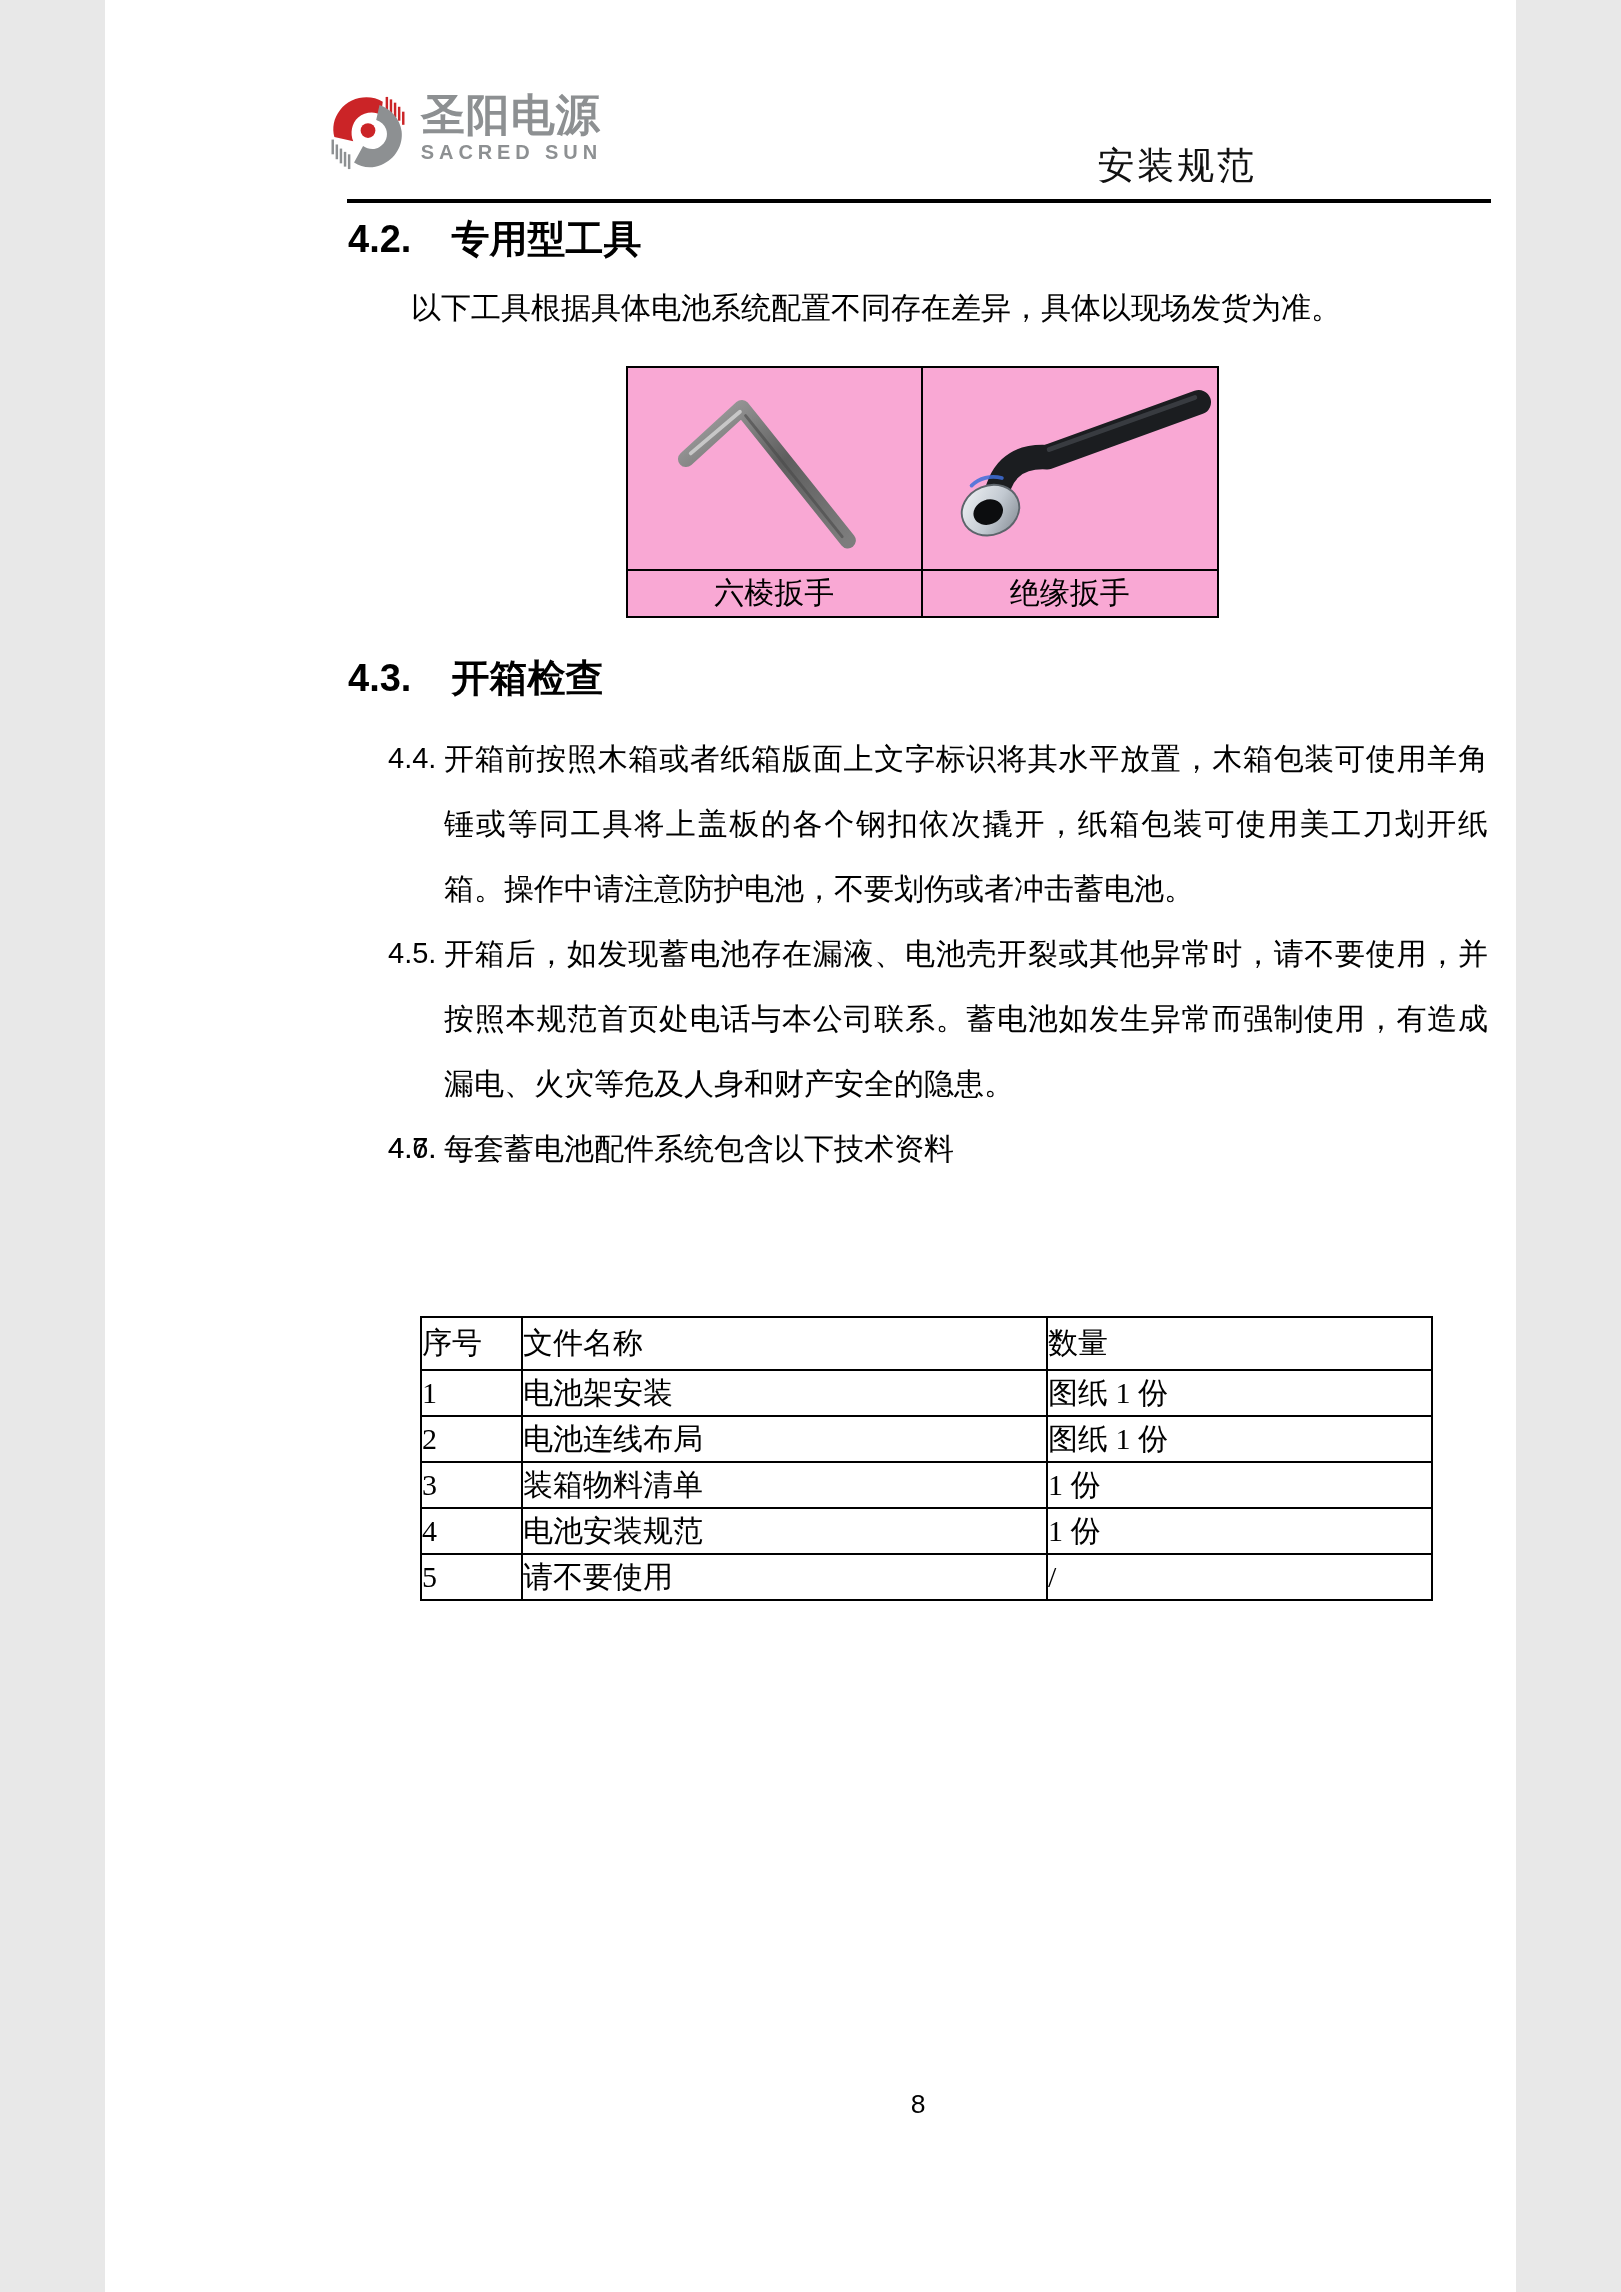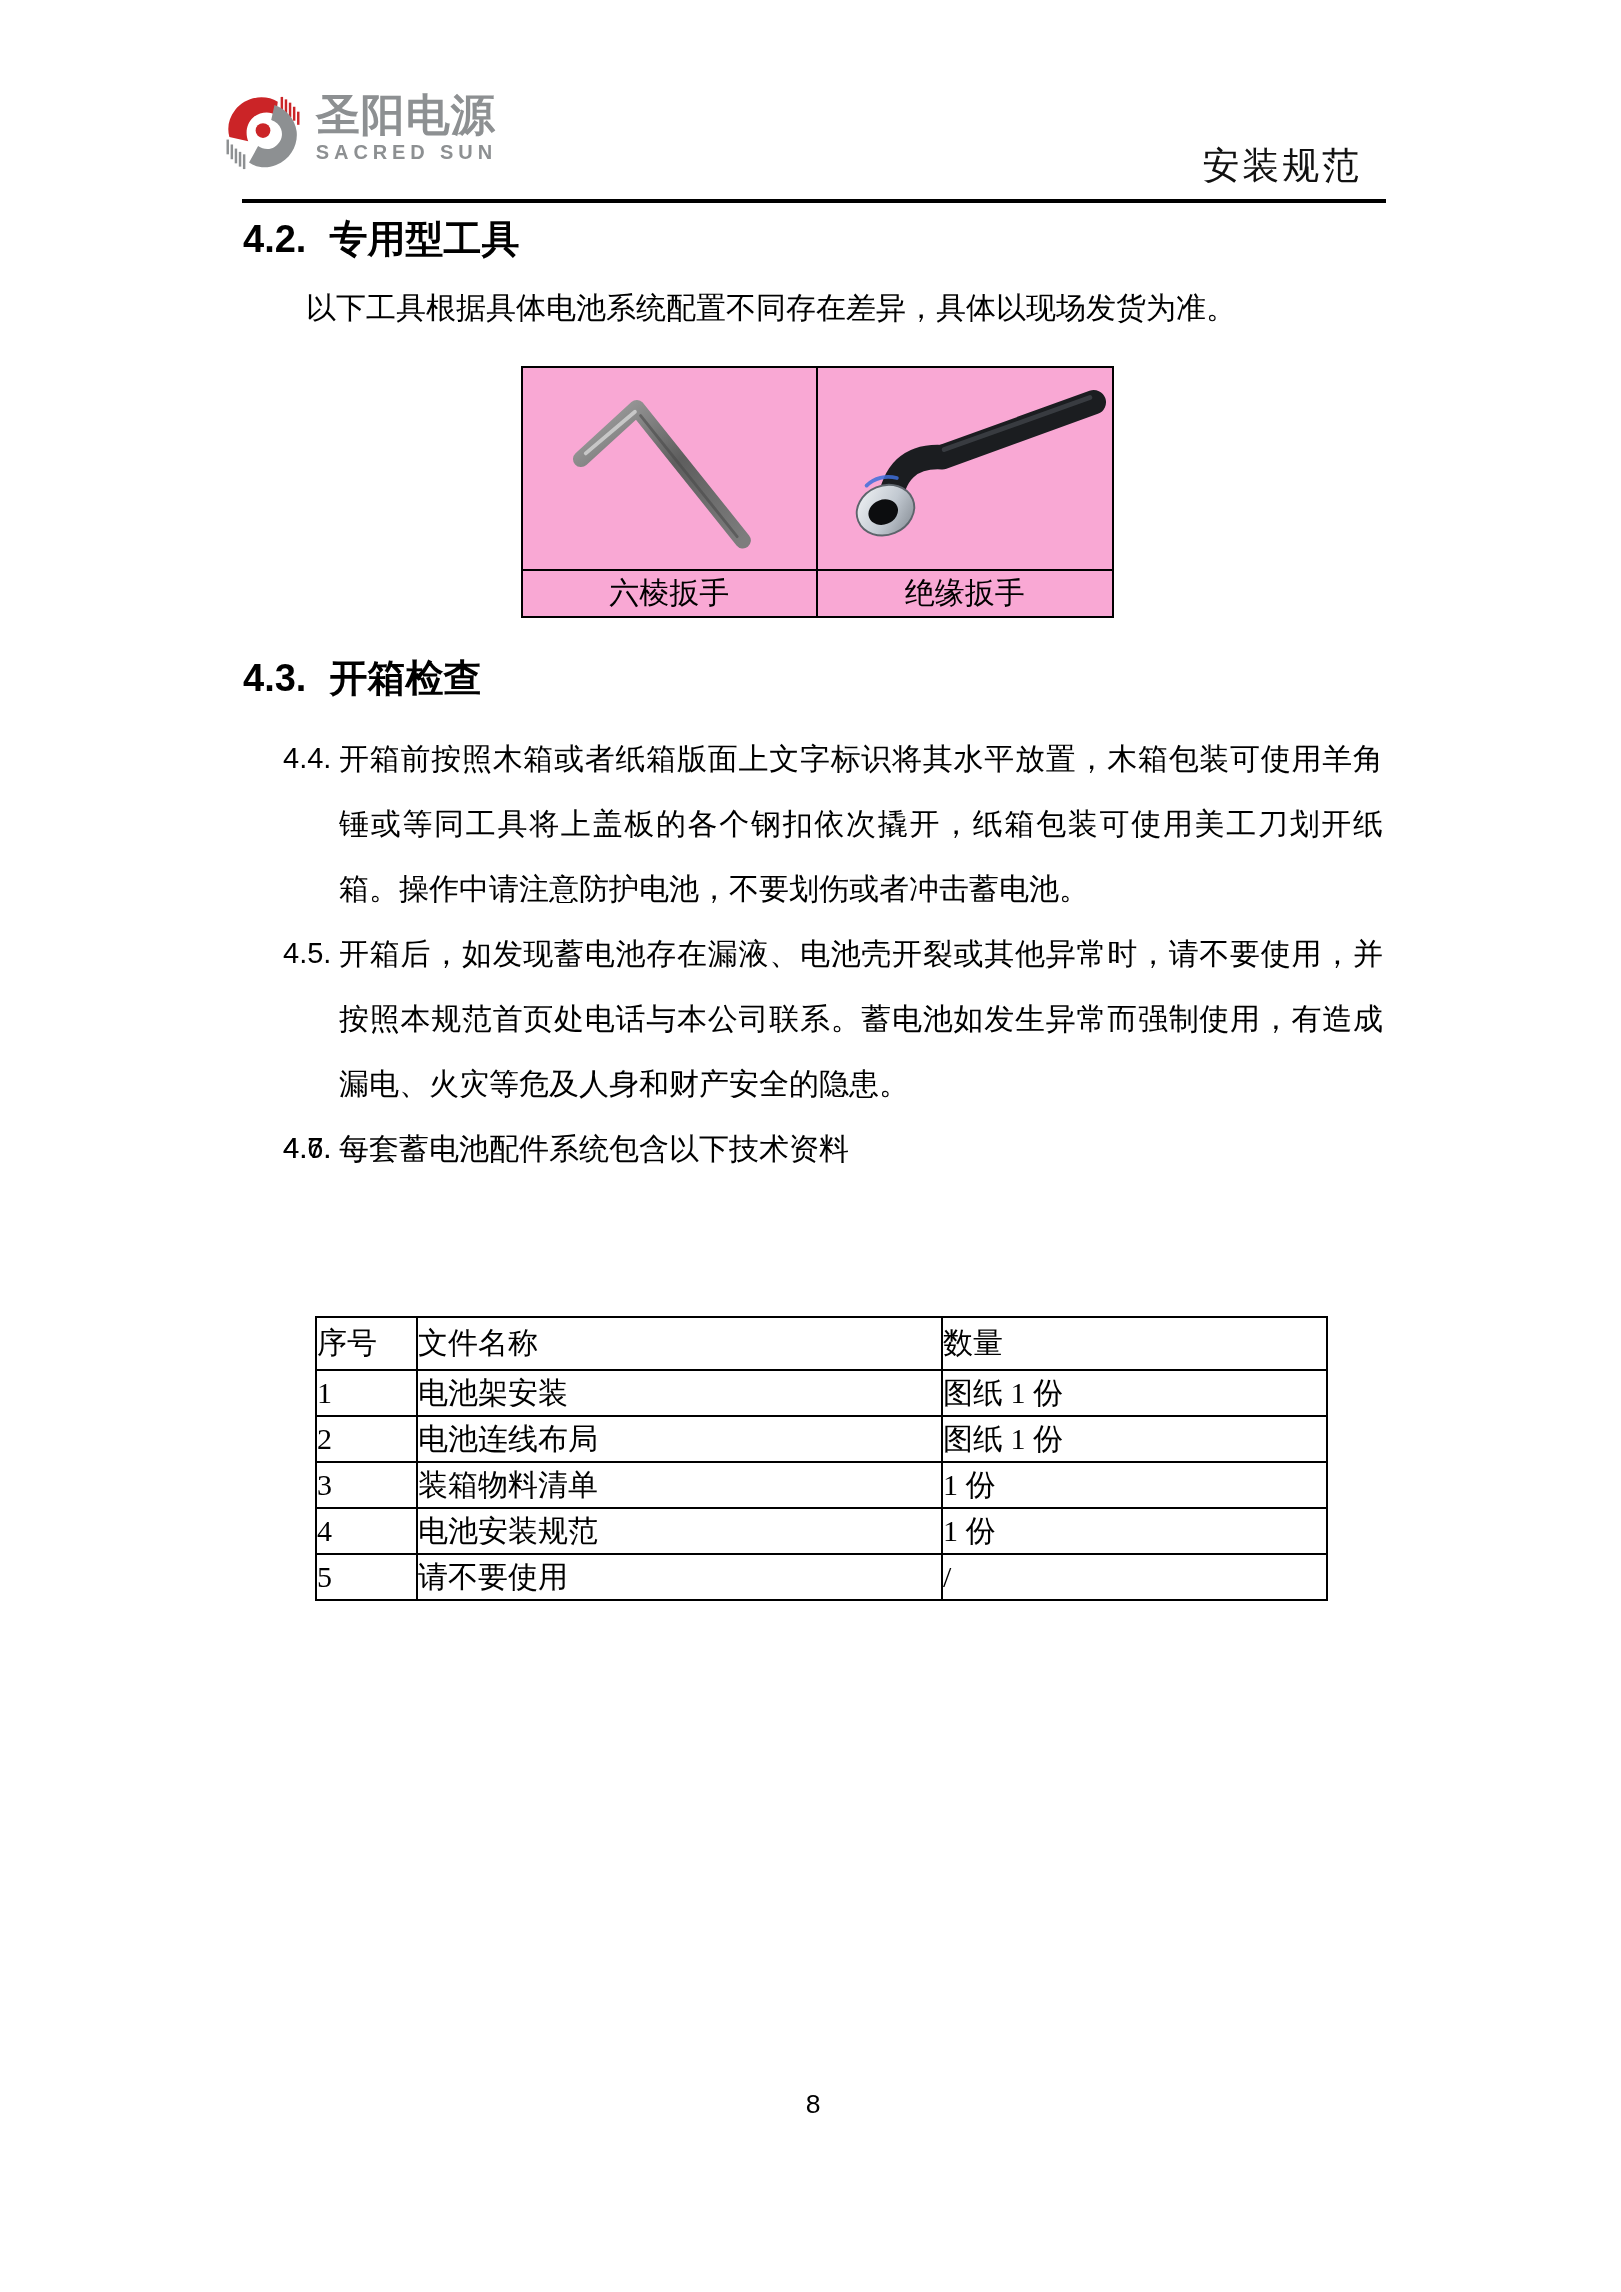--- a/index.html
+++ b/index.html
@@ -1,17 +1,17 @@
 <!DOCTYPE html>
 <html><head>
 <meta charset="utf-8">
 <style>
   html,body { margin:0; padding:0; background:#e8e8e8; }
   .page {
-    position:relative; width:1621px; height:2293px; margin:0 auto;
+    position:relative; width:1411px; height:2293px; margin:0 auto;
     background:#ffffff; overflow:hidden;
     font-family:"Liberation Serif","DejaVu Serif",serif; color:#000;
   }
 
   
   .logo { position:absolute; left:222px; top:92px; display:flex; align-items:flex-start; }
   .logo-icon { width:82px; height:82px; flex:0 0 auto; }
   .logo-text { margin-left:11.8px; display:flex; flex-direction:column; }
   .logo-cn {
     font-family:"Liberation Sans","DejaVu Sans",sans-serif; font-weight:700;
@@ -26,21 +26,21 @@
     font-size:37px; letter-spacing:2.9px; color:#111;
   }
   .header-rule { position:absolute; left:242px; top:199px; width:1144px; height:3.9px; background:#000; }
 
   
   .sec-heading {
     position:absolute; left:243px; display:flex; align-items:baseline;
     font-family:"Liberation Sans","DejaVu Sans",sans-serif; font-weight:700;
     font-size:38px; color:#000;
   }
-  .sec-heading .sec-num { margin-right:23px; }
+  .sec-heading .sec-num { margin-right:40px; }
   #heading-tools { top:214px; }
   #heading-unboxing { top:653px; }
 
   .intro-para { position:absolute; left:306px; top:288px; font-size:30px; white-space:nowrap; }
 
   
   .tools-table {
     position:absolute; left:521px; top:366px; width:593px;
     border:2.9px solid #000; box-sizing:border-box; background:#f9a8d4;
     display:grid; grid-template-columns:1fr 1fr; grid-template-rows:201px 47px;

